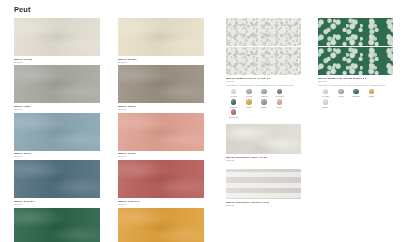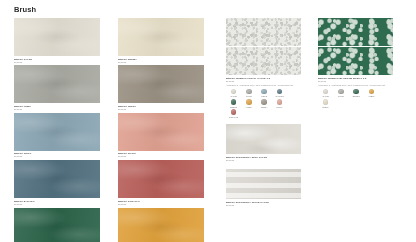--- a/index.html
+++ b/index.html
@@ -147,21 +147,21 @@
   }
 
   
   .struct-block{position:absolute;}
   .struct-img{width:100%;height:30px;}
   .struct-block .cap{margin-top:1.8px;}
 </style>
 </head>
 <body style="background: rgb(255, 255, 255);">
 
-<div class="page-title">Brush</div>
+<div class="page-title">Peut</div>
 
 <div id="solid-grid">
     <div class="solid-cell">
       <div class="solid-swatch" style="background: rgb(227, 222, 210);">
         <div class="tex"></div>
       </div>
       <div class="cap">
         <span class="n">BRUSH CALCE</span>
         <span class="f">30,2x90</span>
       </div>

